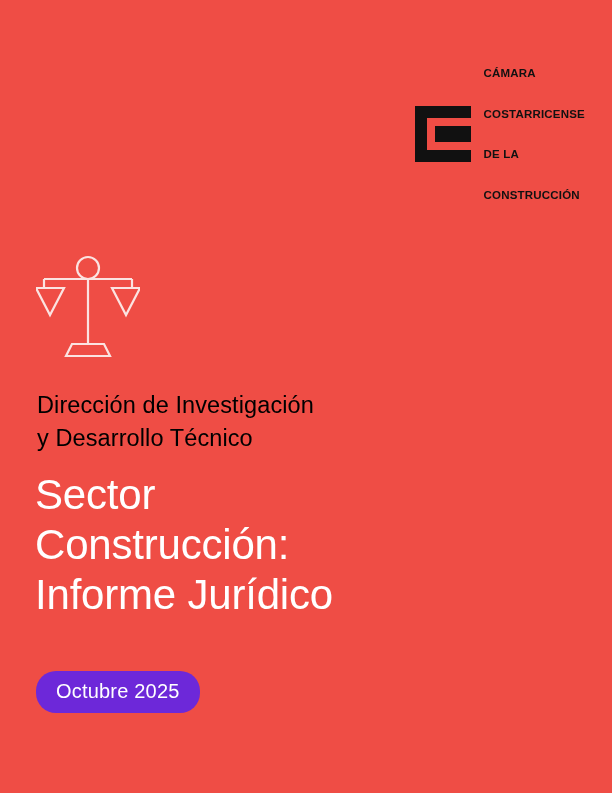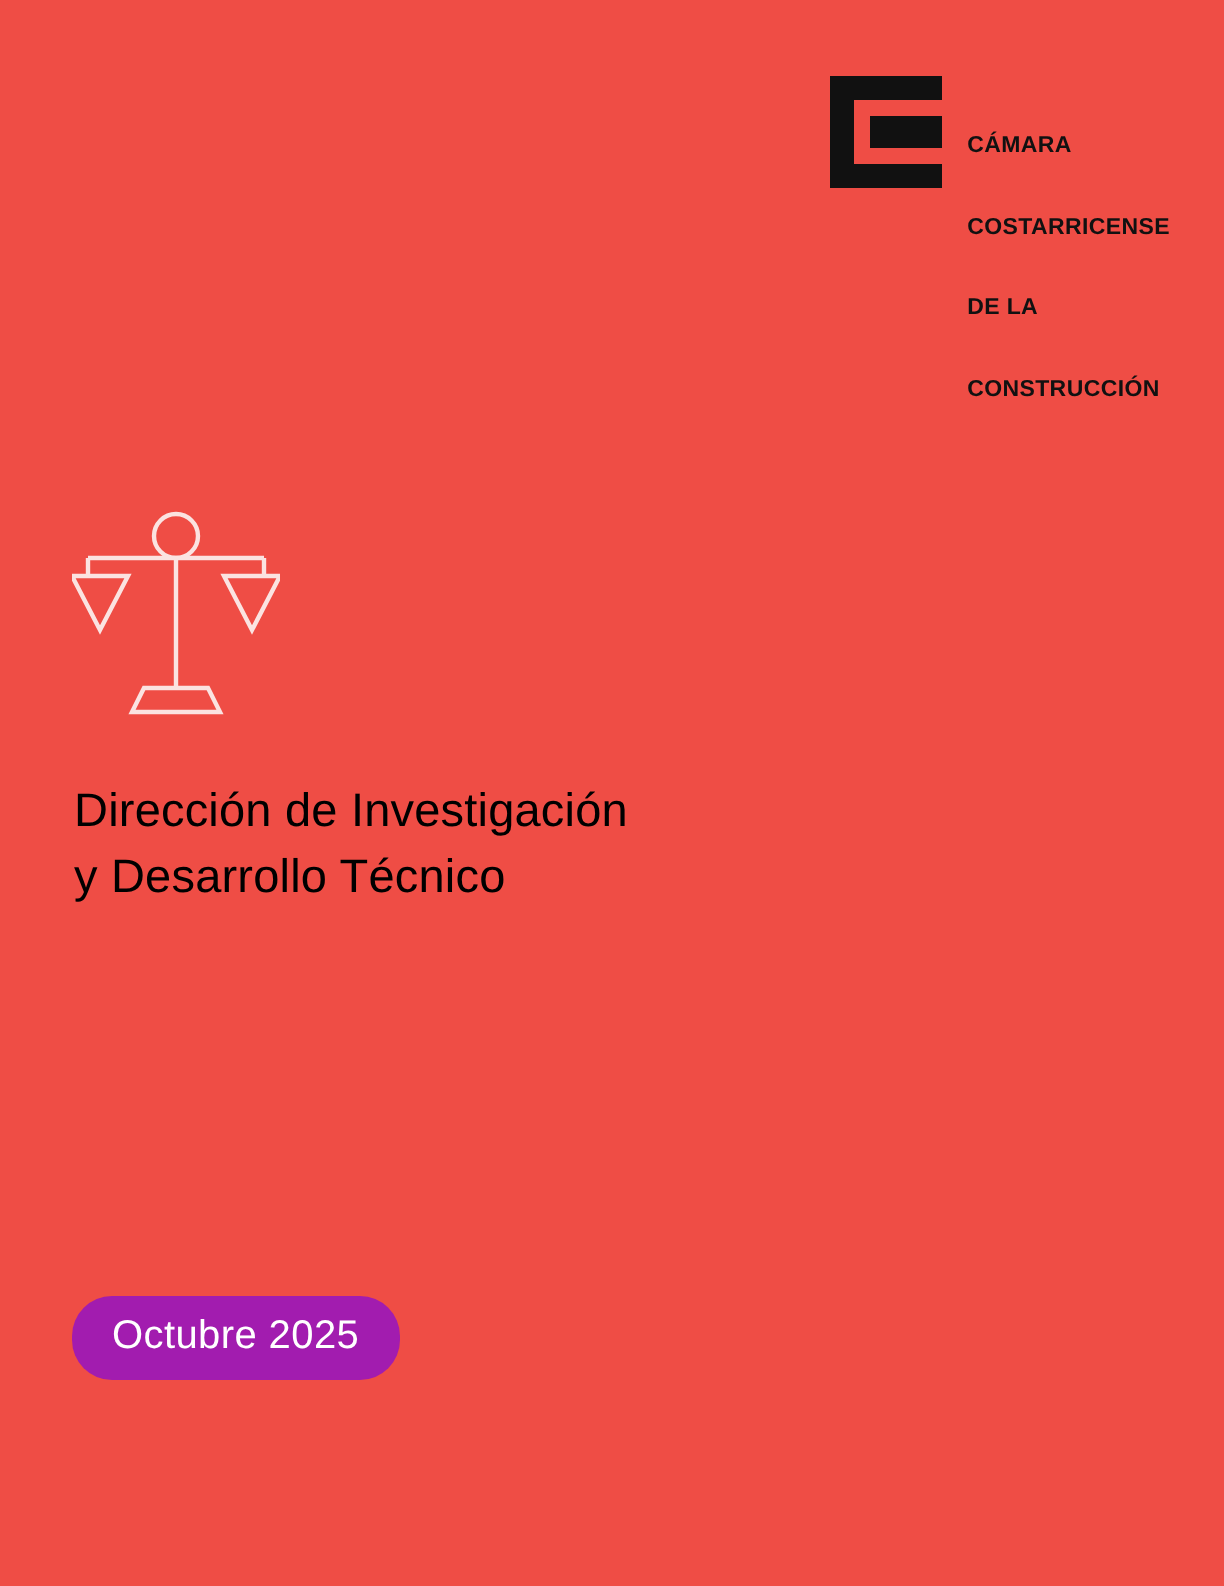--- a/index.html
+++ b/index.html
@@ -20,21 +20,21 @@
     background: #ef4d45;
     overflow: hidden;
   }
 
   
   .logo-block {
     position: absolute;
     top: 38px;
     right: 27px;
     display: flex;
-    align-items: flex-start;
+    align-items: center;
     gap: 13px;
   }
   .logo-mark {
     width: 56px;
     height: 56px;
     position: relative;
     flex: none;
   }
   .logo-mark .bar {
     position: absolute;
@@ -100,22 +100,22 @@
     font-size: 42px;
     line-height: 50px;
     font-weight: normal;
     letter-spacing: -0.2px;
   }
   .maintitle span { display: block; }
 
   .date-badge {
     position: absolute;
     left: 36px;
-    top: 648px;
-    background: #a21caf;
+    top: 671px;
+    background: #6d28d9;
     color: #ffffff;
     font-size: 20px;
     line-height: 20px;
     padding: 10px 20px 12px 20px;
     border-radius: 20px;
     letter-spacing: 0.2px;
     text-align: center;
   }
 </style>
 </head>
@@ -149,16 +149,21 @@
       <path d="M82 36 H110 L96 63 Z" stroke="#fbe3e1" stroke-width="2.2" fill="none" transform="translate(-6,0)"></path>
       <path d="M36 92 H68 L74 104 H30 Z" stroke="#fbe3e1" stroke-width="2.2" fill="none"></path>
     </svg>
   </div>
 
   <div class="subtitle">
     <span>Dirección de Investigación</span>
     <span>y Desarrollo Técnico</span>
   </div>
 
+  <div class="maintitle">
+    <span>Sector</span>
+    <span>Construcción:</span>
+    <span>Informe Jurídico</span>
+  </div>
 
   <div class="date-badge">Octubre 2025</div>
 
 </div>
 
 </body></html>

